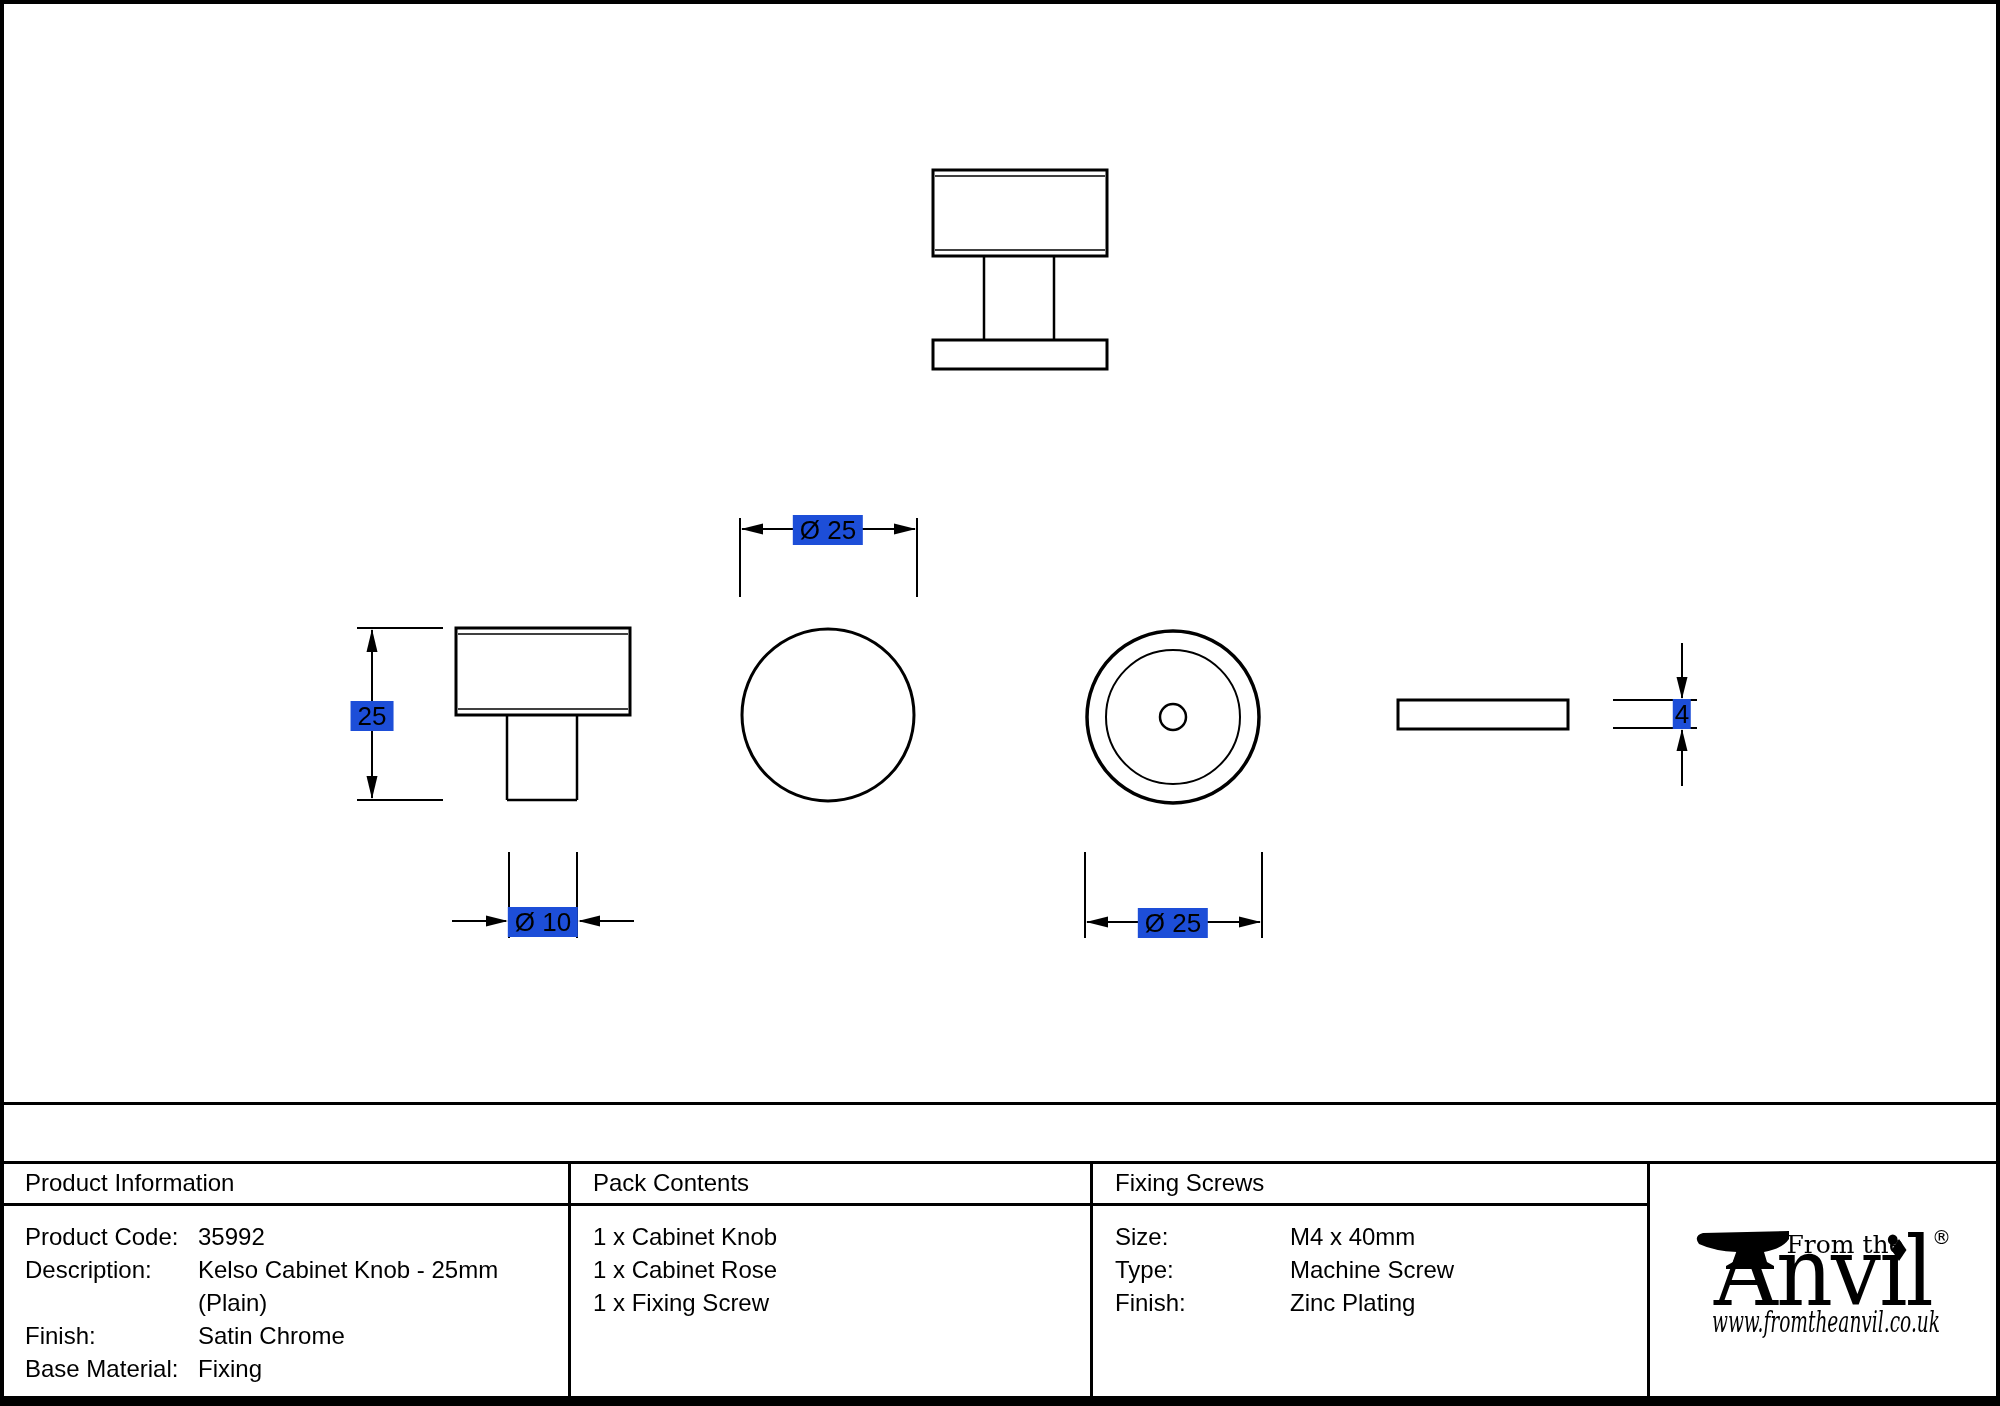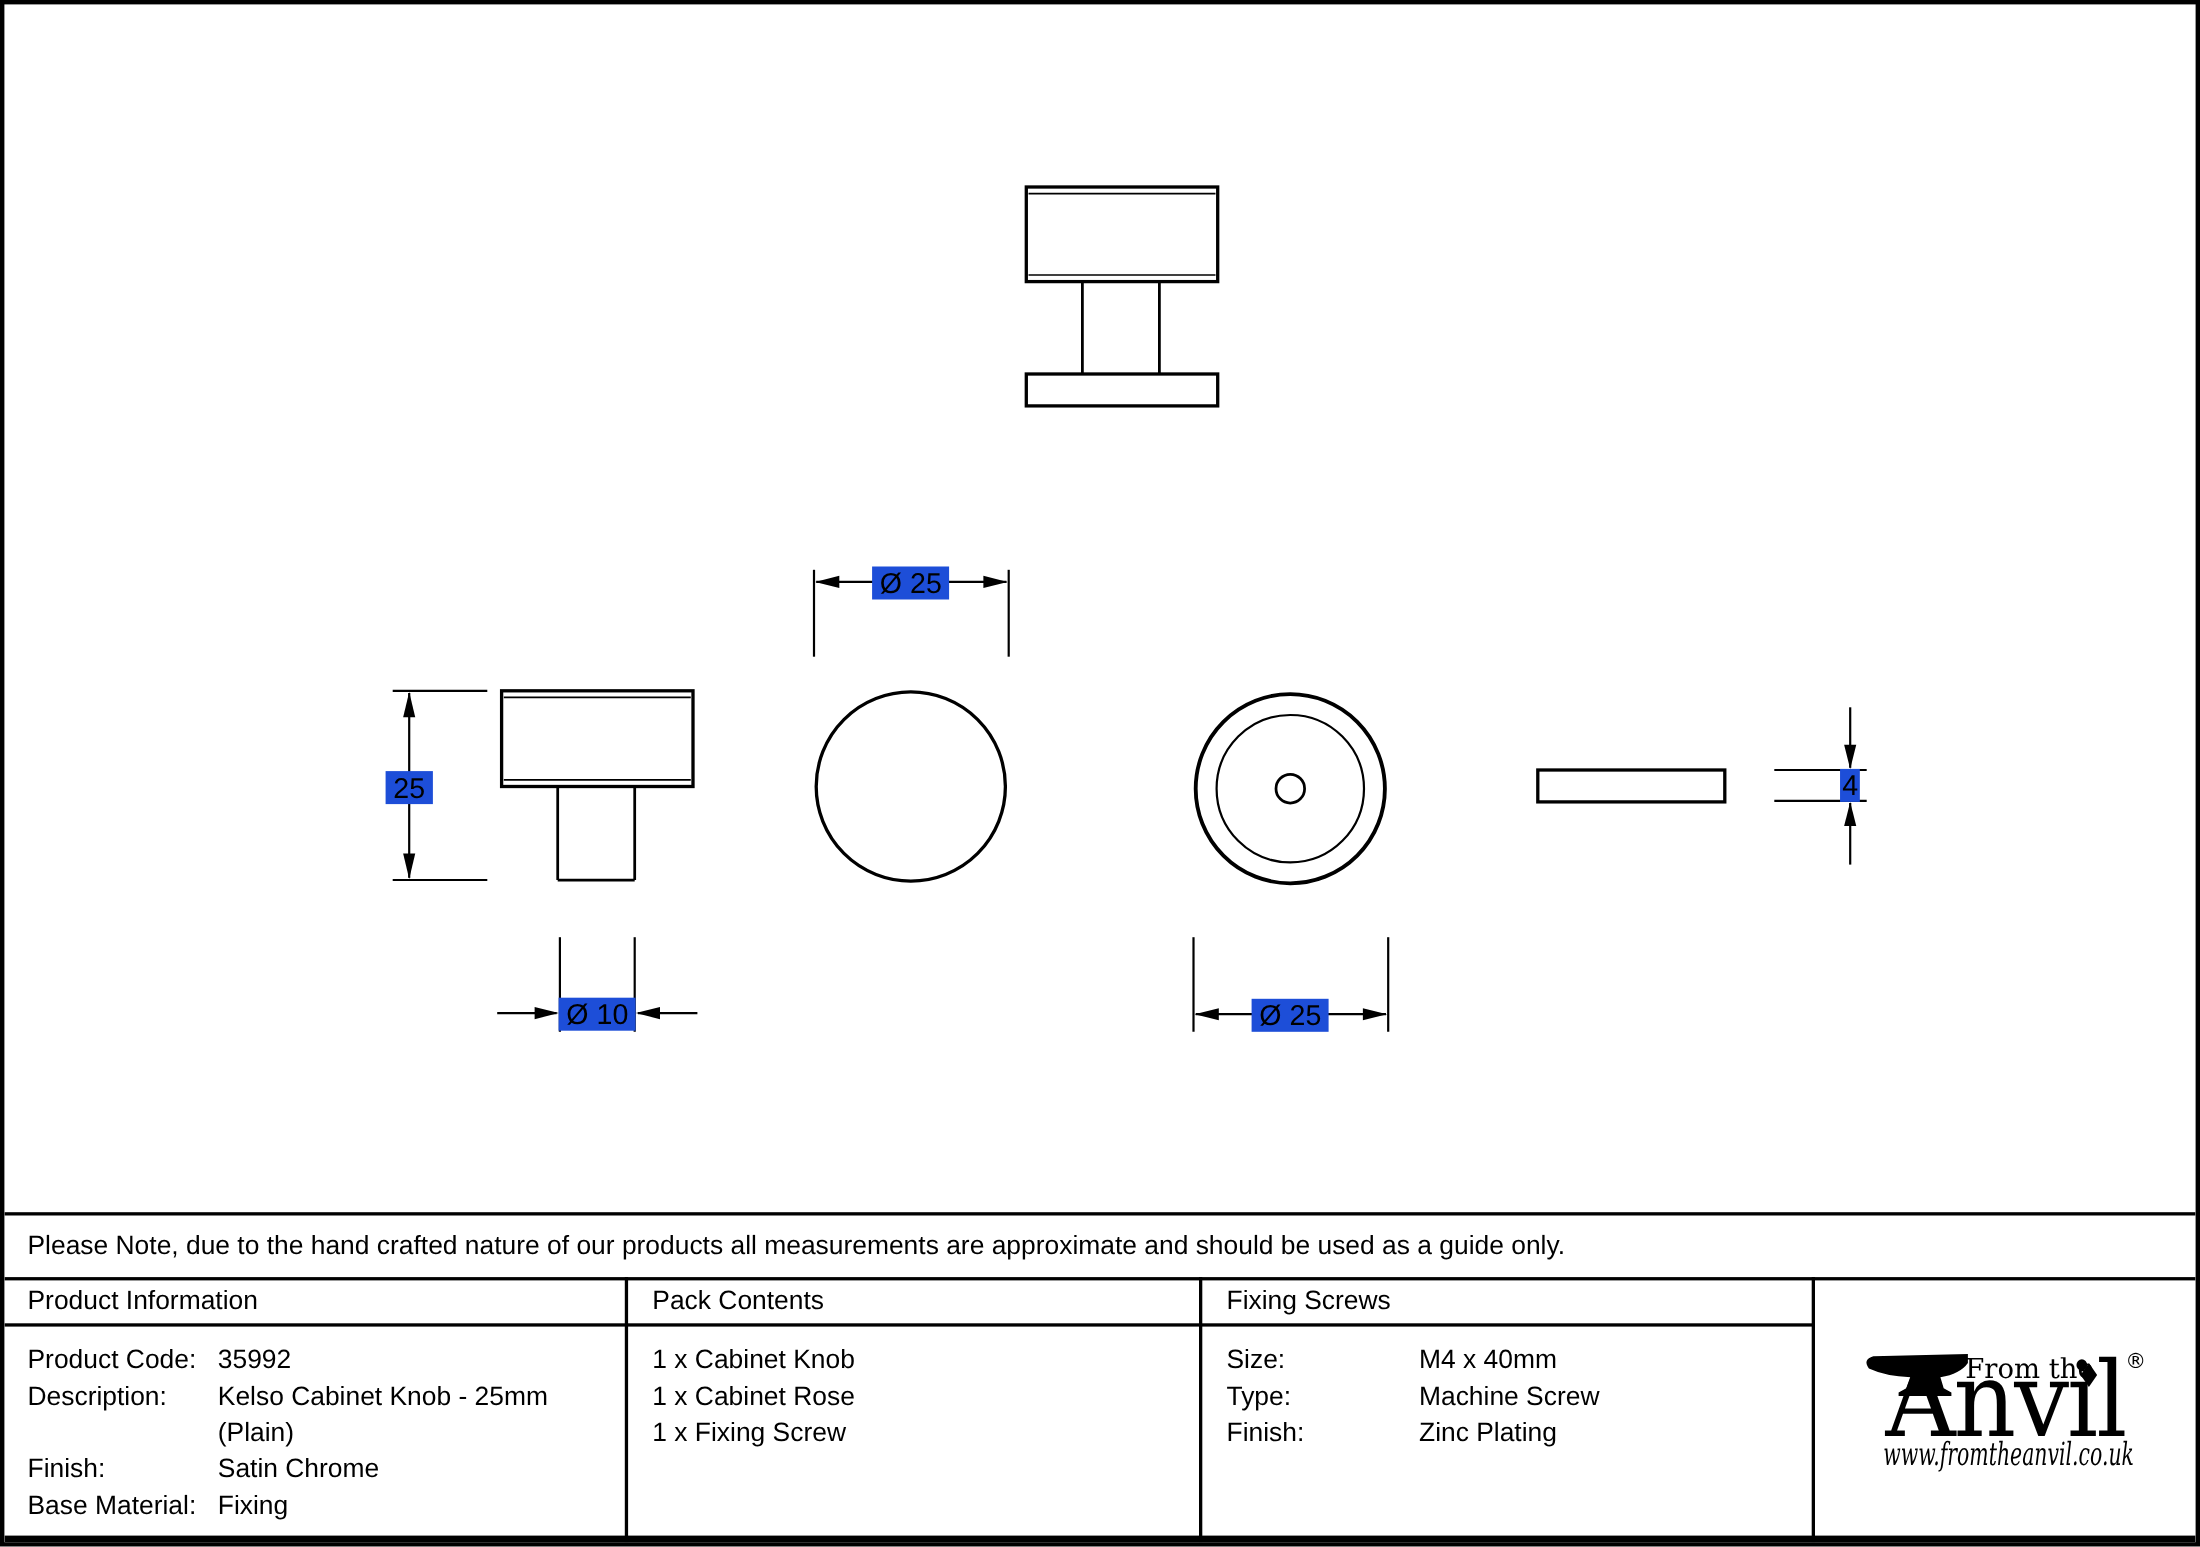--- a/index.html
+++ b/index.html
@@ -109,21 +109,20 @@
     </g>
   </svg>
 
   <div class="dim-label" style="left:368px;top:712px;">25</div>
   <div class="dim-label" style="left:539px;top:918px;">Ø 10</div>
   <div class="dim-label" style="left:824px;top:526px;">Ø 25</div>
   <div class="dim-label" style="left:1169px;top:919px;">Ø 25</div>
   <div class="dim-label" style="left:1678px;top:710px;padding:0 2px;">4</div>
 
   <div class="hline" style="left:0;top:1098px;width:1992px;"></div>
-  <div class="txt" style="left:21px;top:1113px;">Please Note, due to the hand crafted nature of our products all measurements are approximate and should be used as a guide only.</div>
   <div class="hline" style="left:0;top:1157px;width:1992px;"></div>
 
   <div class="hline" style="left:0;top:1199px;width:1645px;"></div>
   <div class="vline" style="left:564px;top:1157px;height:241px;"></div>
   <div class="vline" style="left:1086px;top:1157px;height:241px;"></div>
   <div class="vline" style="left:1643px;top:1157px;height:241px;"></div>
   <div class="hline" style="left:0;top:1392px;width:1992px;height:6px;"></div>
 
   <div class="txt" style="left:21px;top:1163px;">Product Information</div>
   <div class="txt" style="left:589px;top:1163px;">Pack Contents</div>

